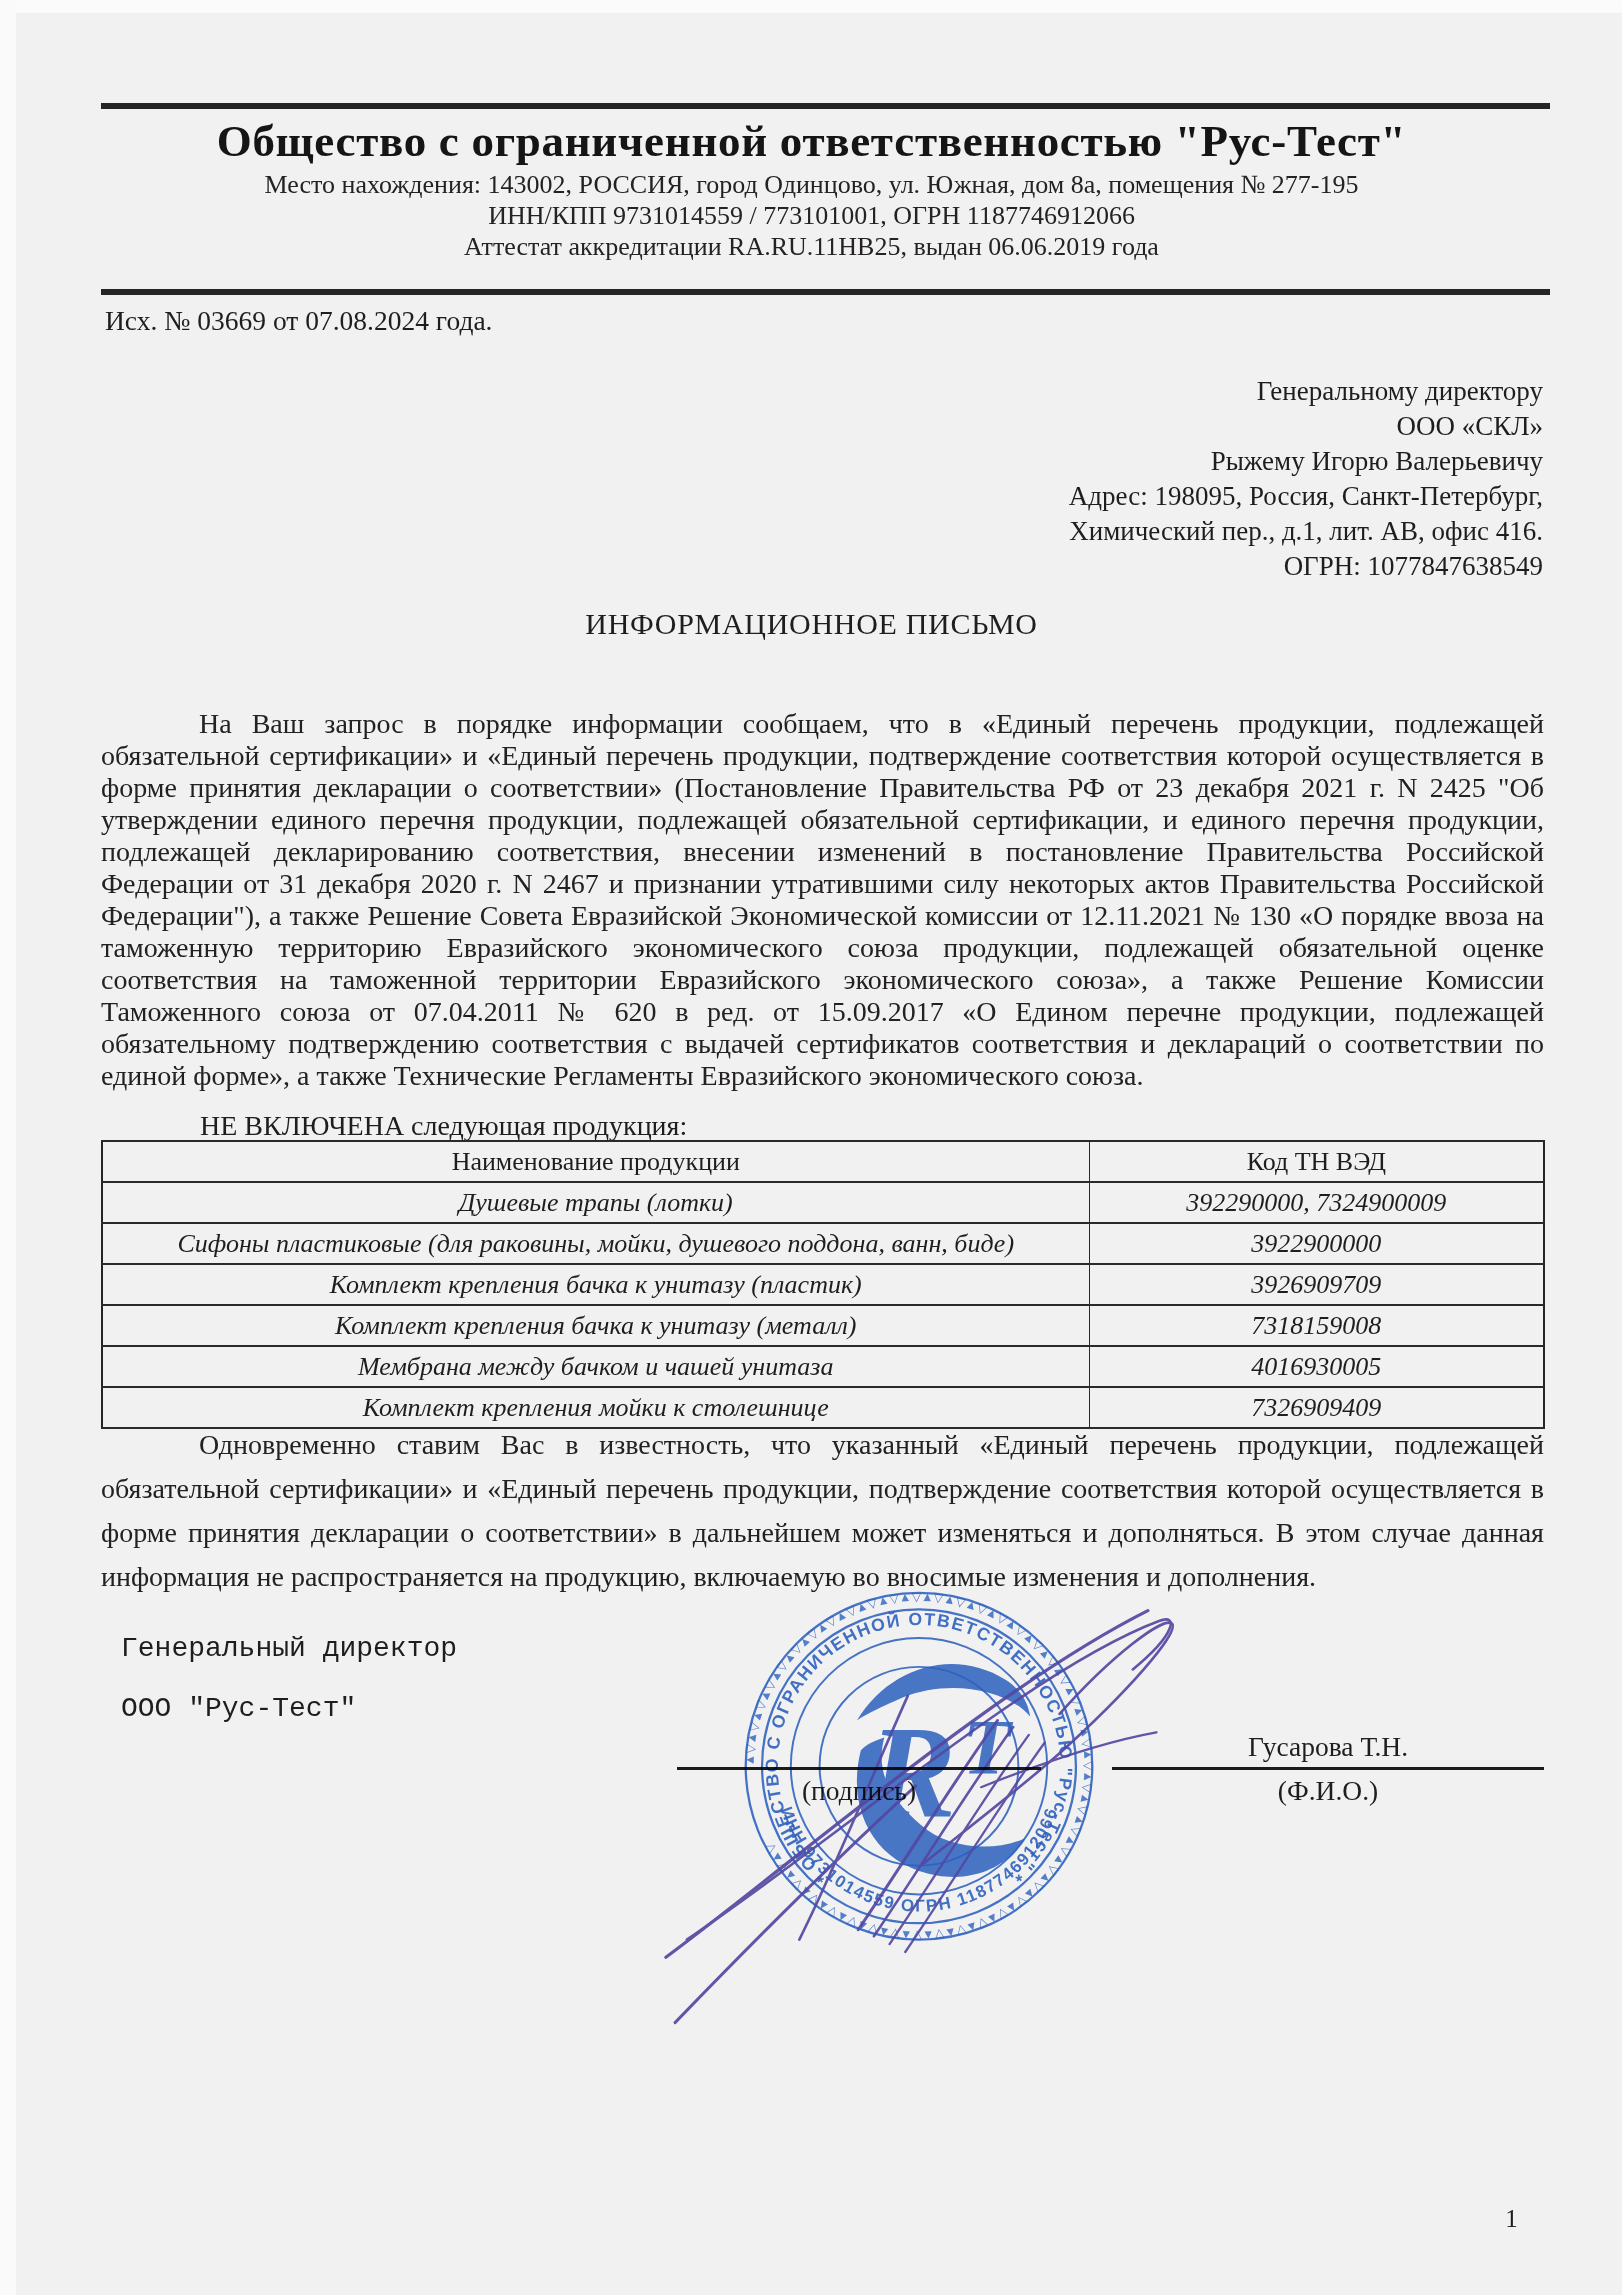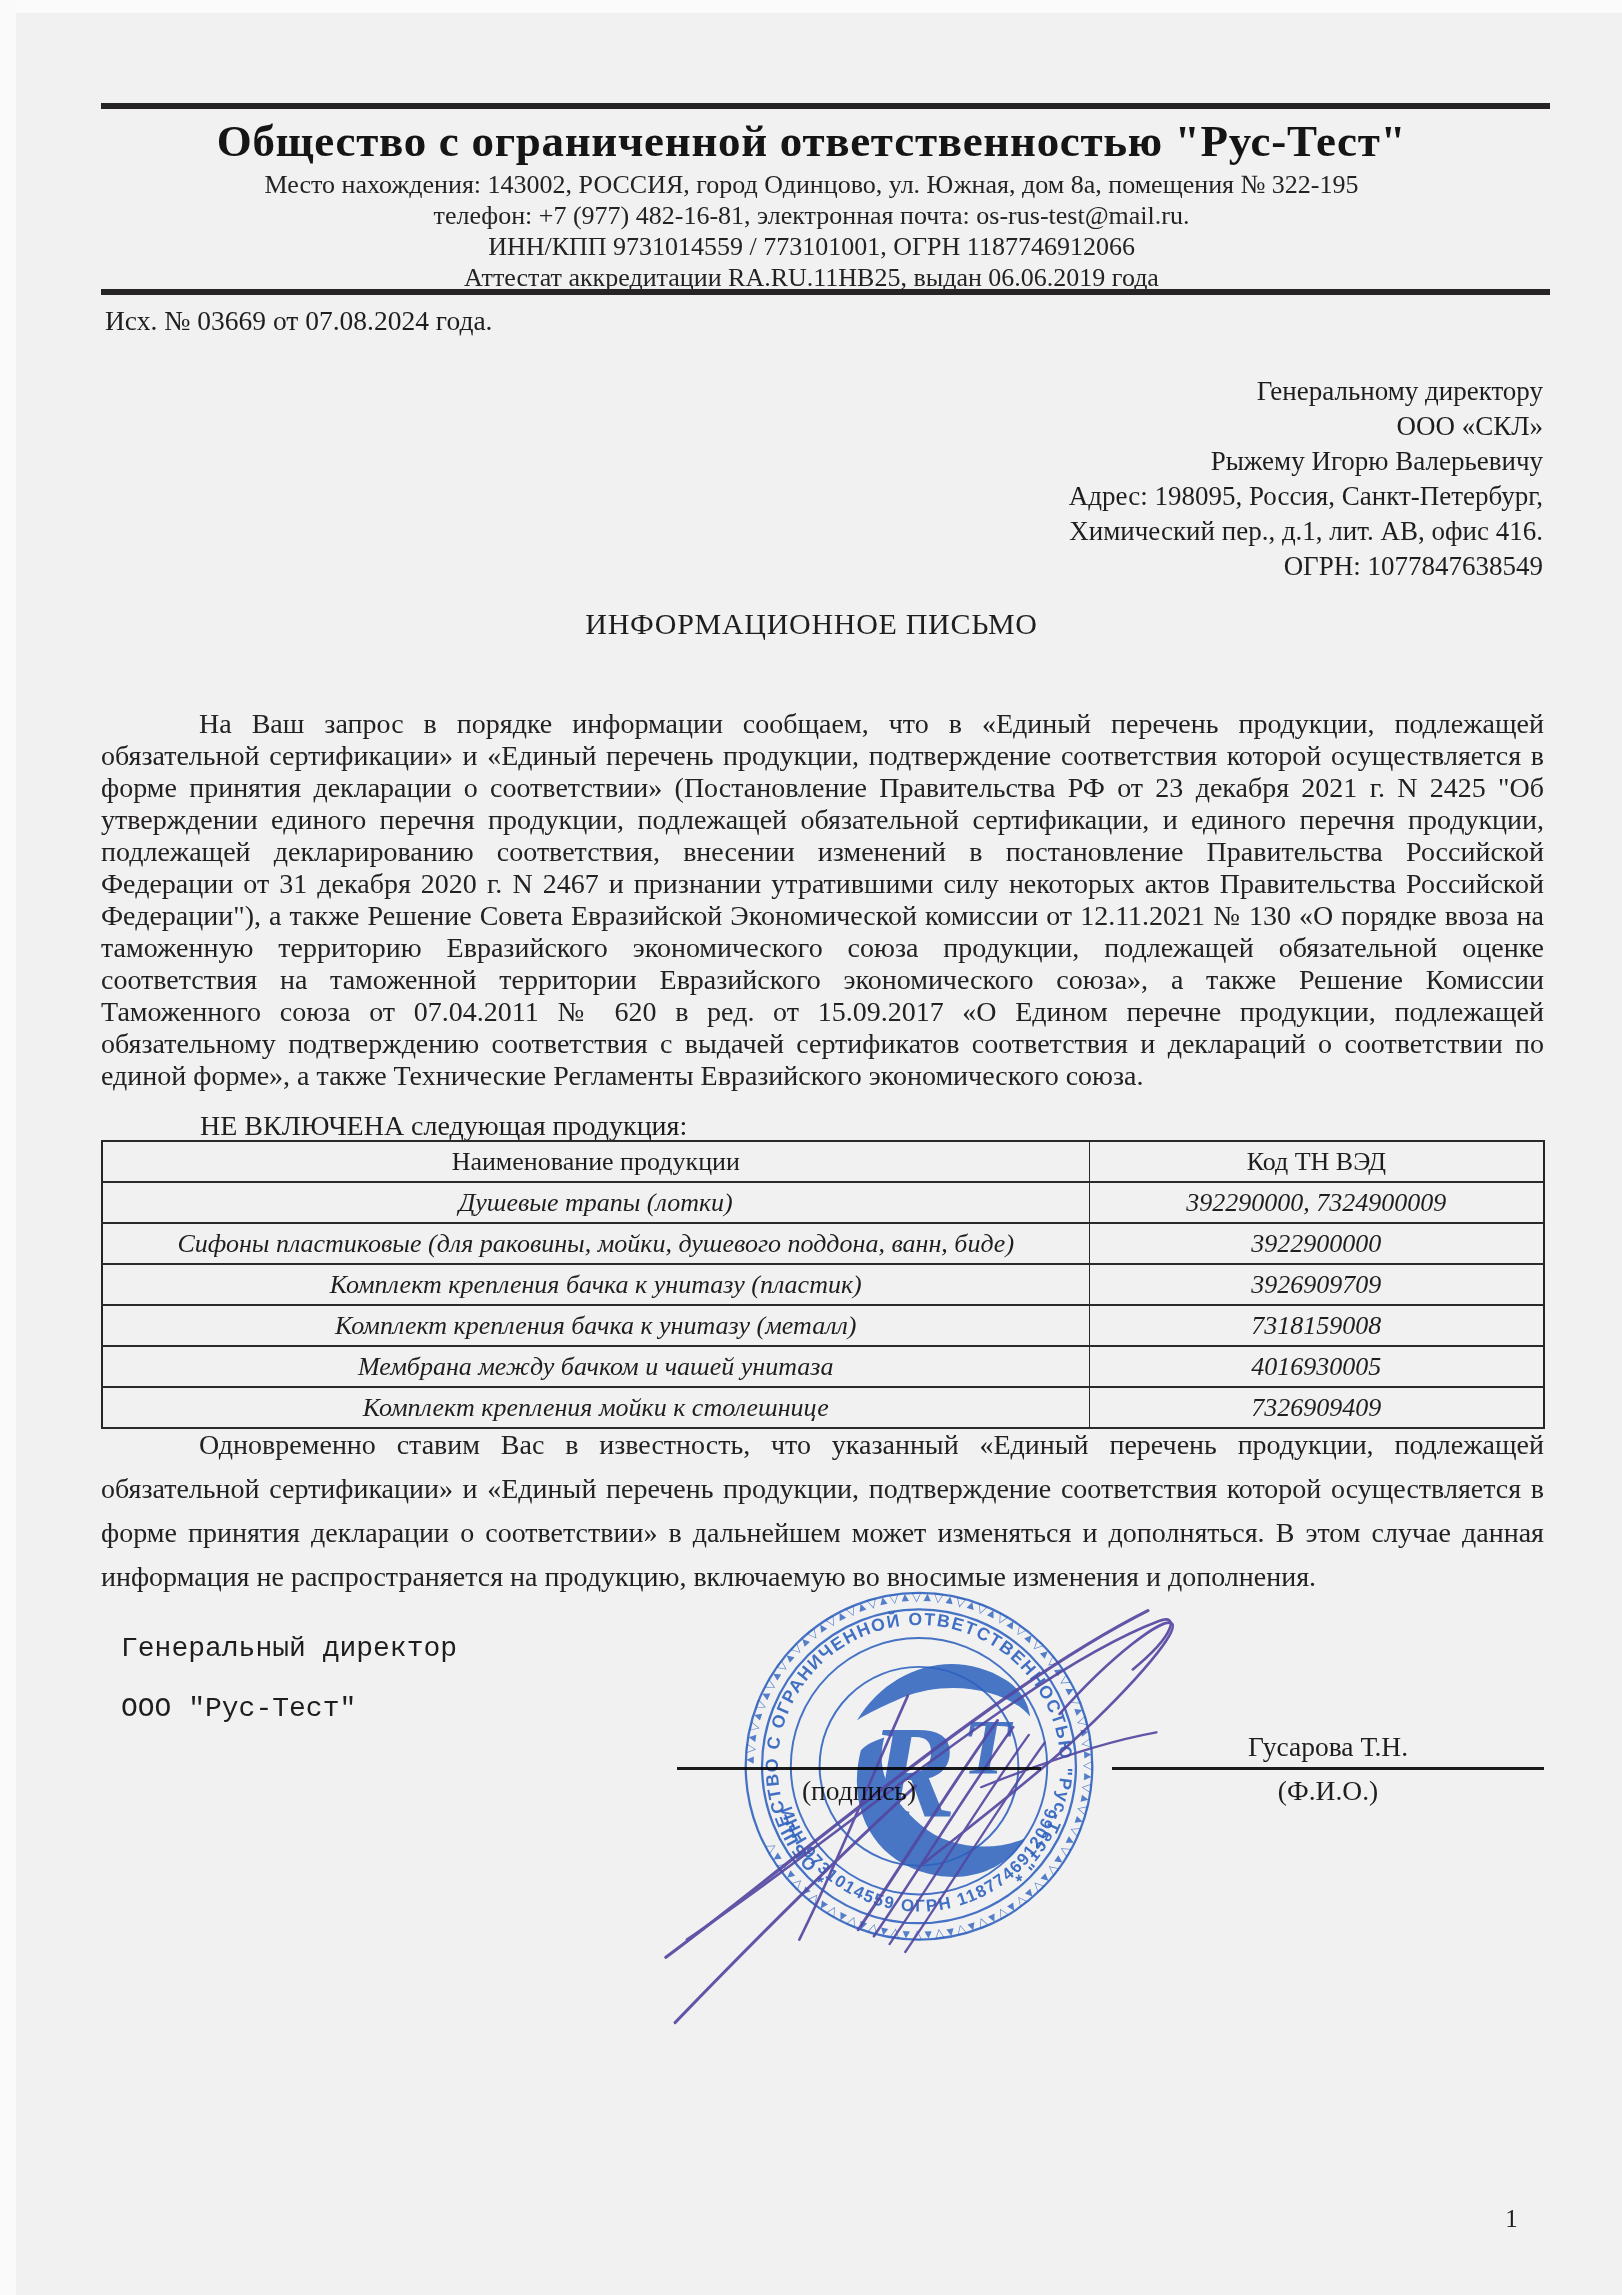--- a/index.html
+++ b/index.html
@@ -69,22 +69,21 @@
 <body>
 
 <div class="abs edge-top"></div>
 <div class="abs edge-left"></div>
 
 <div class="abs rule" style="left:101px;top:103px;width:1449px;"></div>
 
 <div class="abs hdr-title">Общество с ограниченной ответственностью "Рус-Тест"</div>
 
 <div class="abs hdr-lines">
-  <div>Место нахождения: 143002, РОССИЯ, город Одинцово, ул. Южная, дом 8а, помещения № 322-195</div>
-  <div>телефон: +7 (977) 482-16-81, электронная почта: os-rus-test@mail.ru.</div>
+  <div>Место нахождения: 143002, РОССИЯ, город Одинцово, ул. Южная, дом 8а, помещения № 277-195</div>
   <div>ИНН/КПП 9731014559 / 773101001, ОГРН 1187746912066</div>
   <div>Аттестат аккредитации RA.RU.11НВ25, выдан 06.06.2019 года</div>
 </div>
 
 <div class="abs rule" style="left:101px;top:289px;width:1449px;"></div>
 
 <div class="abs ref-line">Исх. № 03669 от 07.08.2024 года.</div>
 
 <div class="abs recipient">
   <div>Генеральному директору</div>

